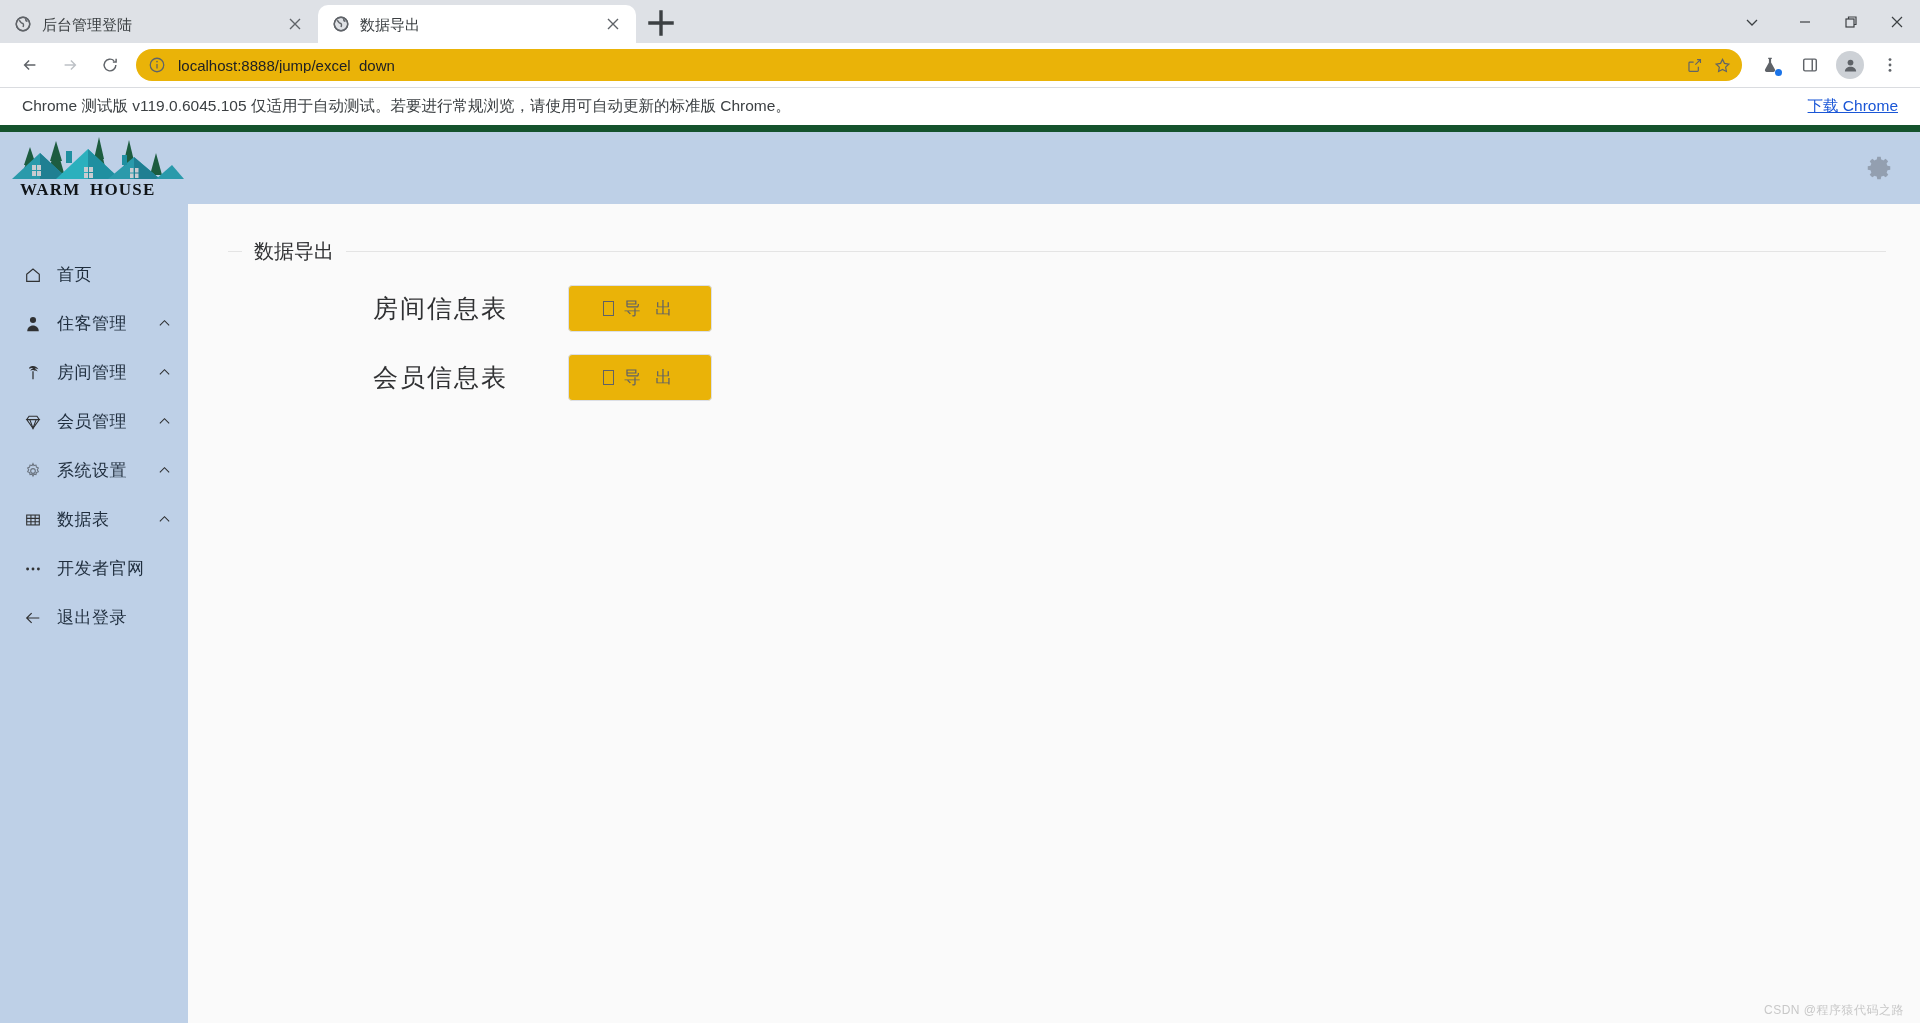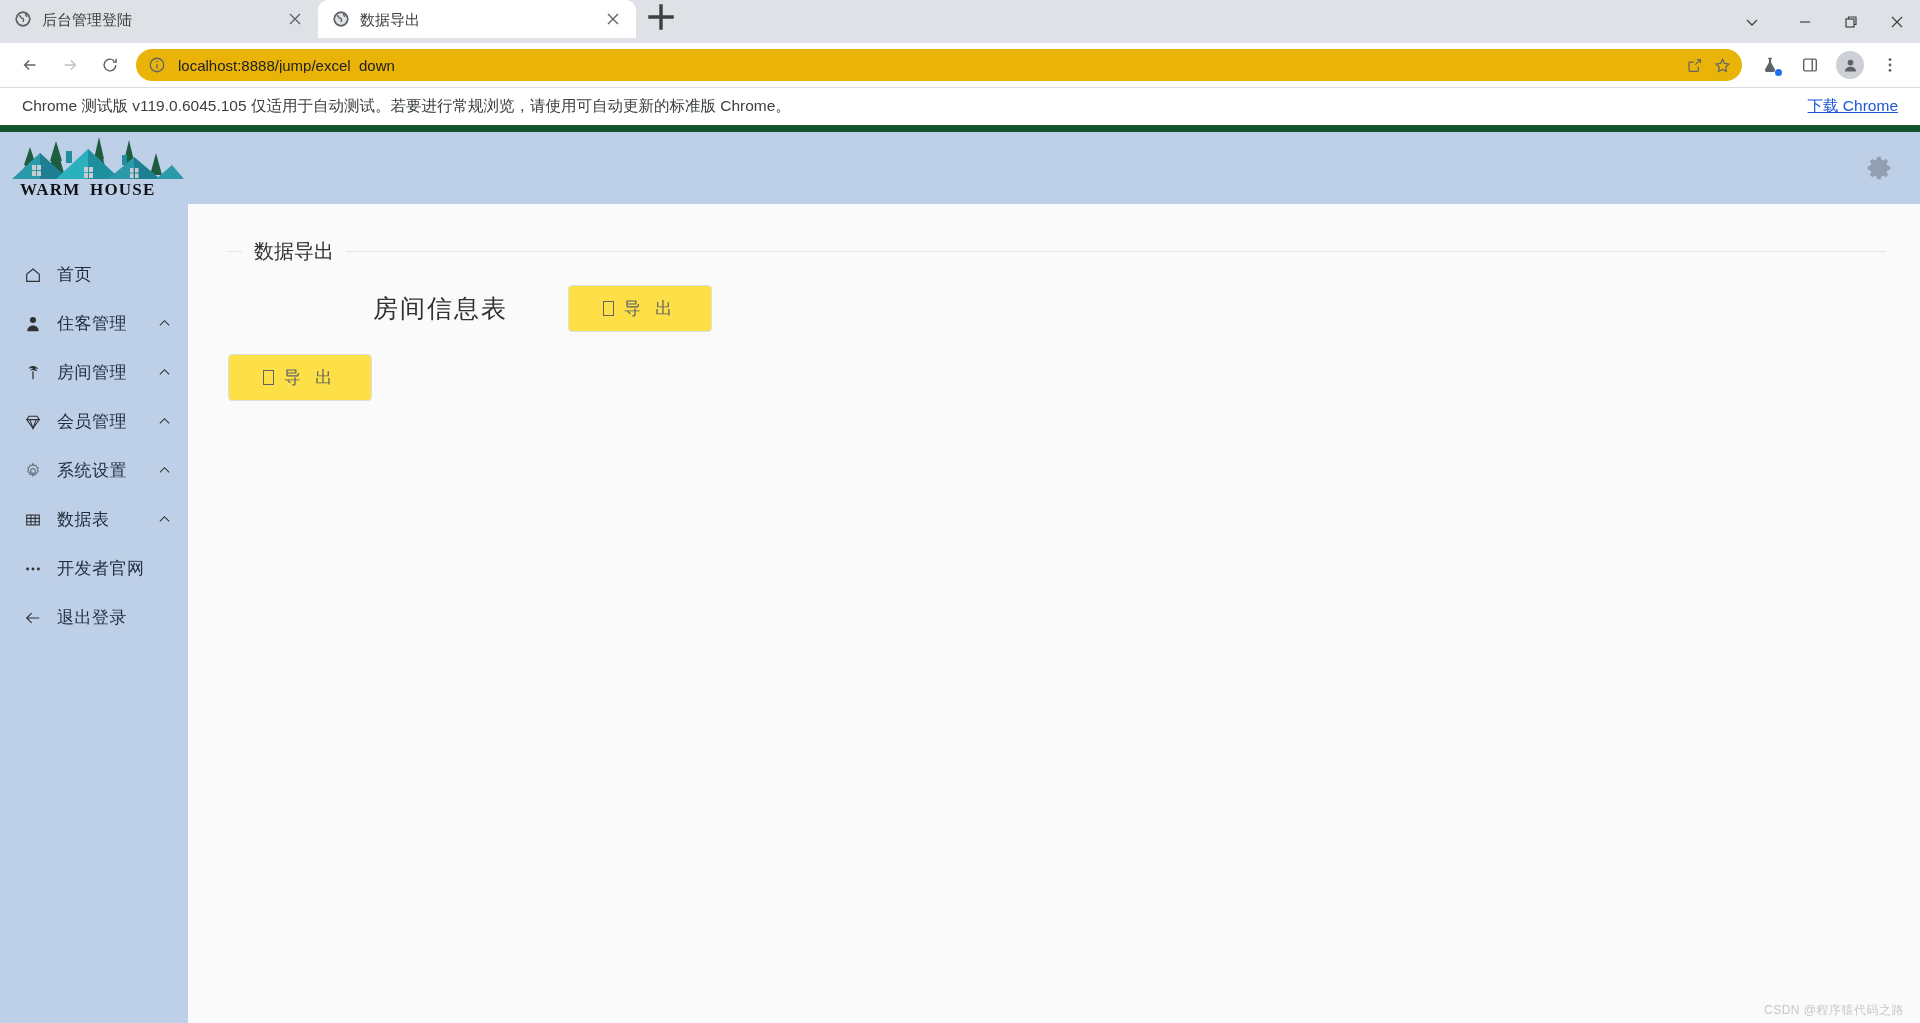--- a/index.html
+++ b/index.html
@@ -11,21 +11,21 @@
     background: #ffffff;
   }
 
   
   .browser { width: 1920px; height: 1023px; display: flex; flex-direction: column; }
 
   .tabstrip {
     height: 43px;
     background: #dee1e6;
     display: flex;
-    align-items: flex-start;
+    align-items: flex-end;
     position: relative;
     flex: 0 0 43px;
   }
   .tab {
     height: 38px;
     width: 318px;
     display: flex;
     align-items: center;
     padding: 0 12px 0 14px;
     border-radius: 10px 10px 0 0;
@@ -210,21 +210,21 @@
     width: 340px; flex: 0 0 340px;
     text-align: right;
     padding-right: 60px;
     font-size: 25px;
     color: #303133;
     letter-spacing: 2px;
     font-family: "Liberation Serif", "DejaVu Serif", serif;
   }
   .export-btn {
     width: 144px; height: 47px;
-    background: #fde047;
+    background: #eab308;
     border: 1px solid #dcdfe6;
     border-radius: 4px;
     display: flex; align-items: center; justify-content: center;
     color: #606266;
     font-size: 17px;
     cursor: pointer;
     font-family: "Liberation Sans", sans-serif;
   }
   .export-btn .tofu {
     display: inline-block;
@@ -566,20 +566,21 @@
 
           <div class="form-row">
             <div class="form-label">房间信息表</div>
             <button class="export-btn">
               <span class="tofu"></span>
               <span class="btxt">导 出</span>
             </button>
           </div>
 
           <div class="form-row">
+            <div class="form-label">会员信息表</div>
             <button class="export-btn">
               <span class="tofu"></span>
               <span class="btxt">导 出</span>
             </button>
           </div>
 
         </fieldset>
 
         <div class="watermark">CSDN @程序猿代码之路</div>
       </div>

